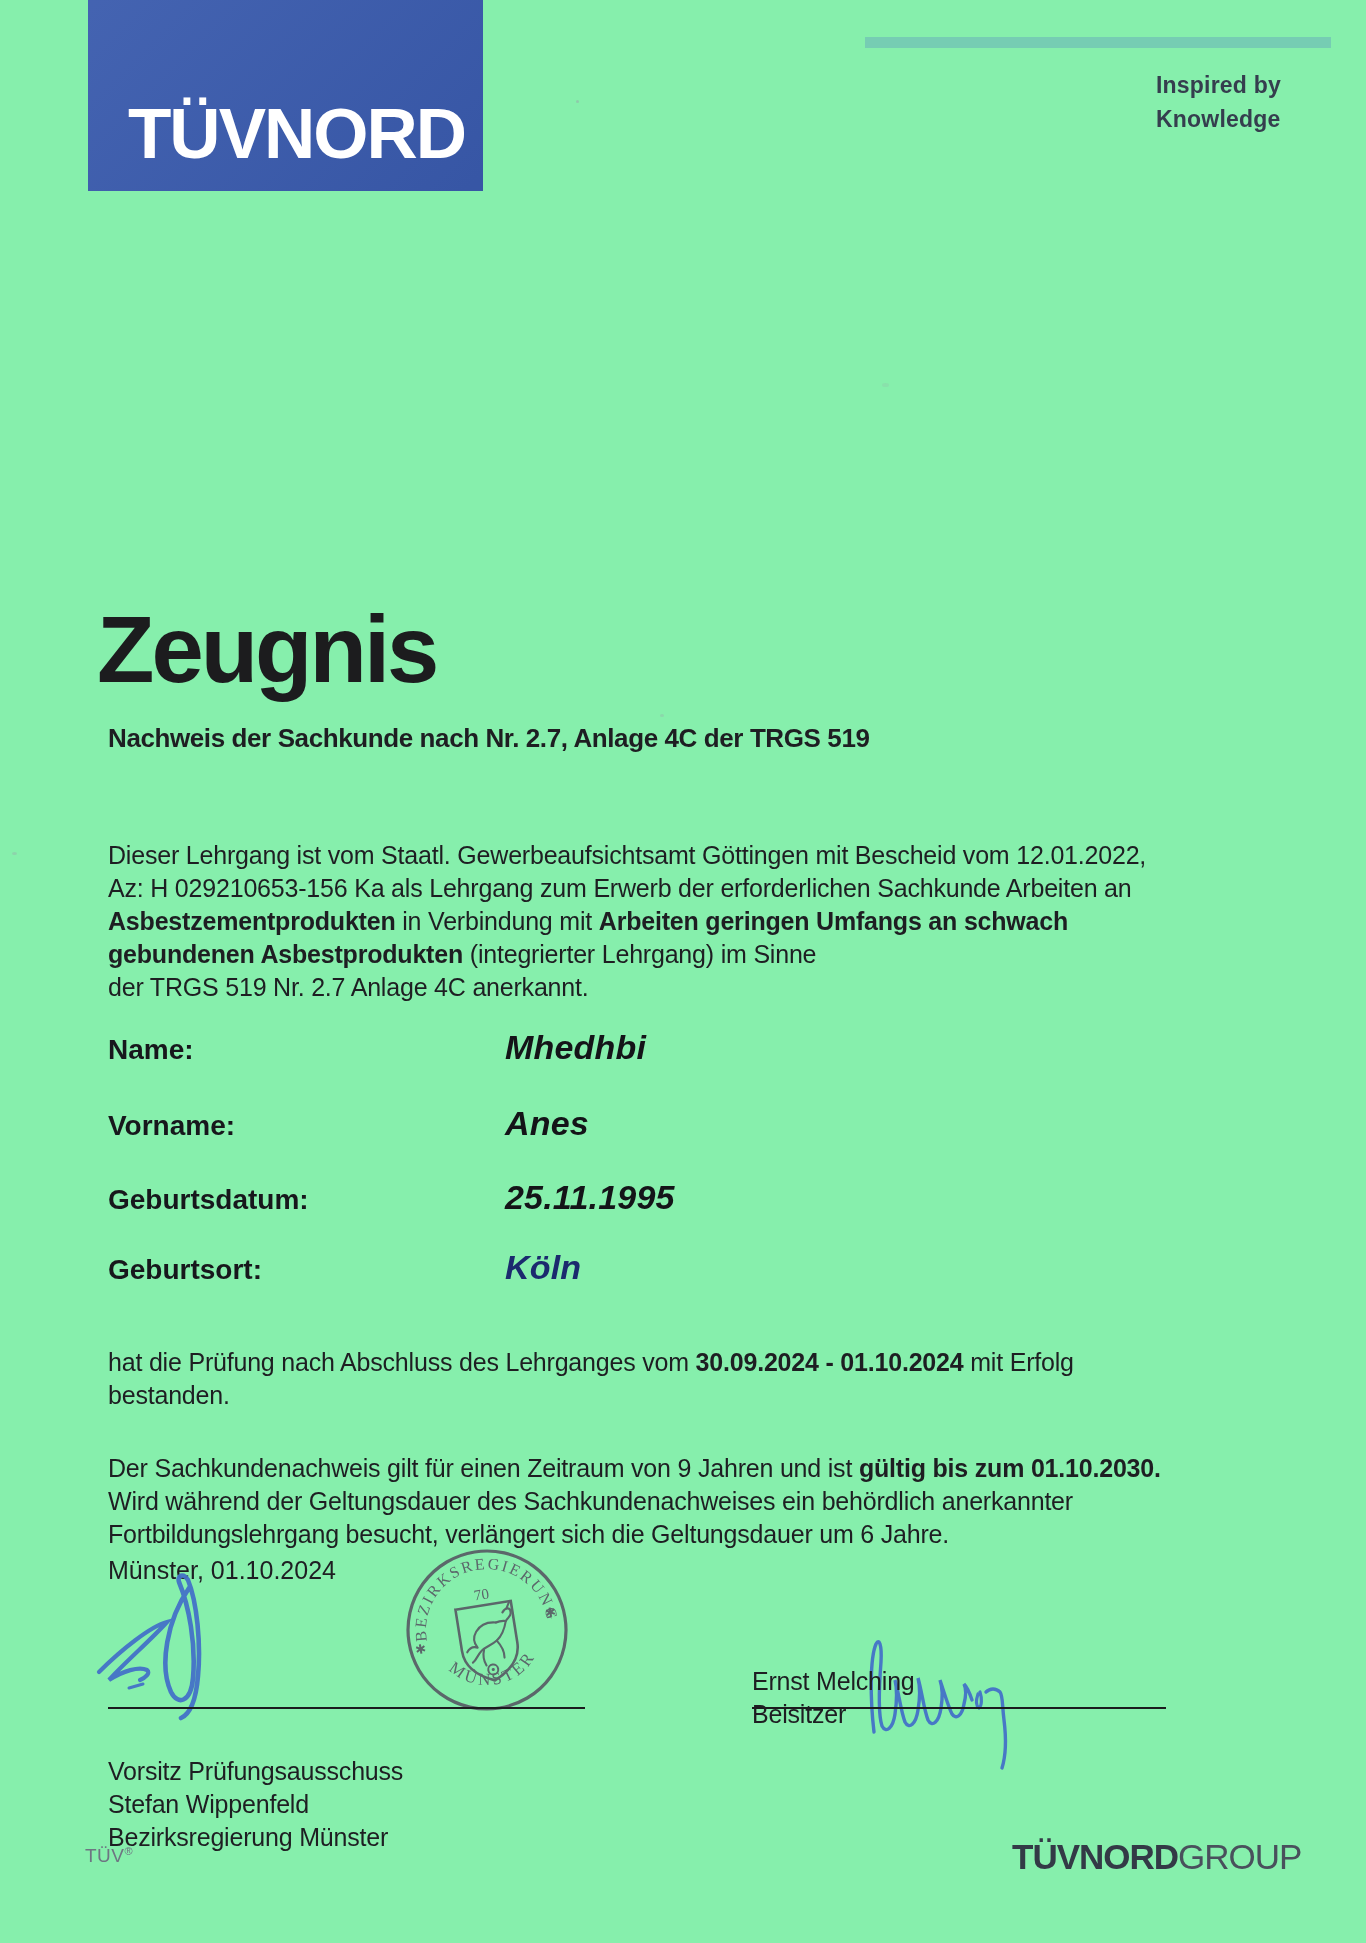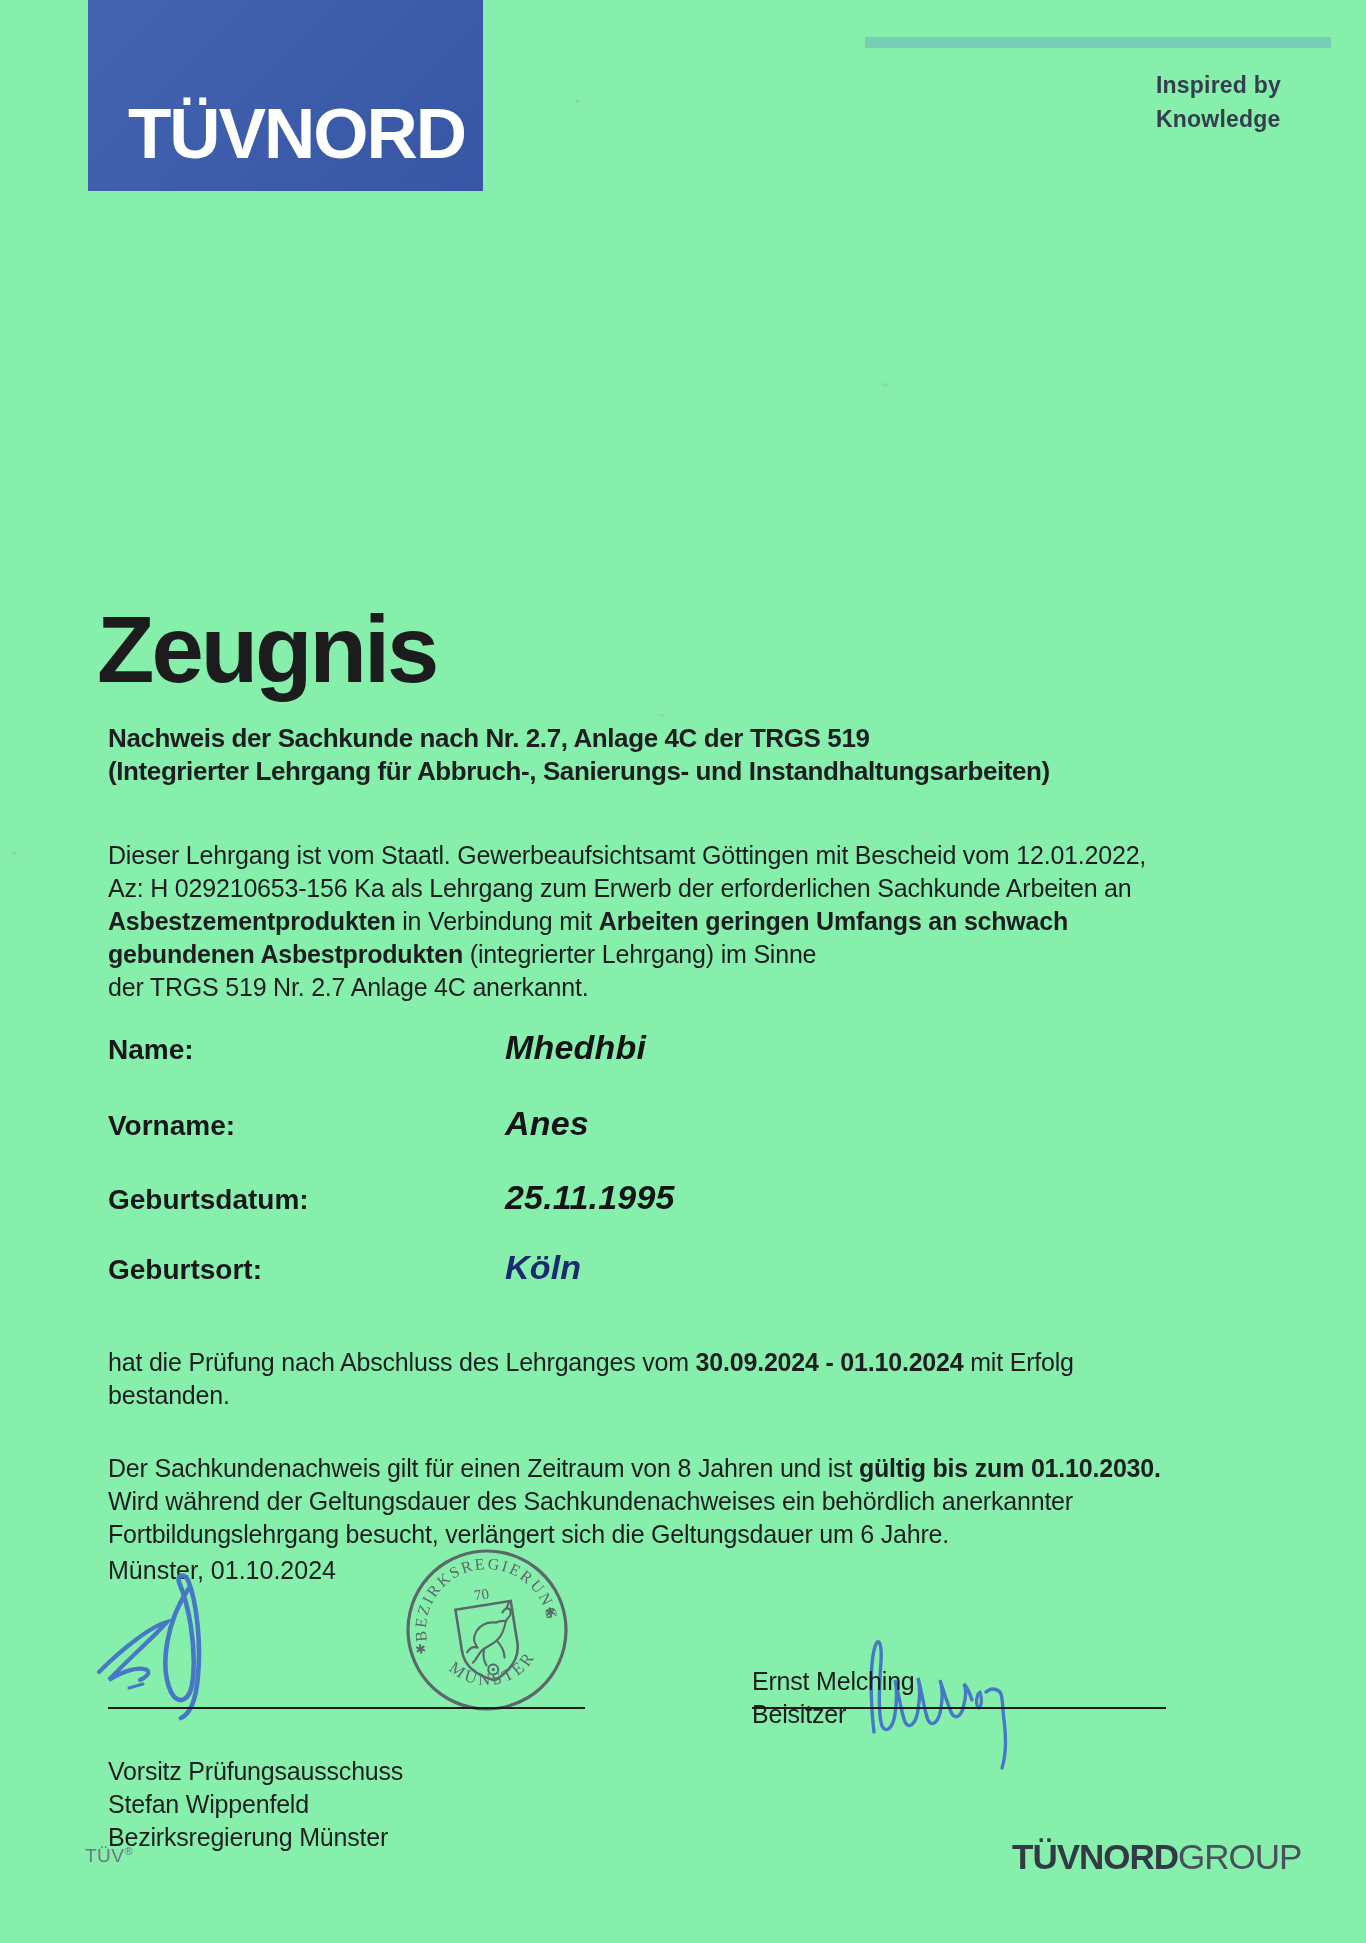--- a/index.html
+++ b/index.html
@@ -65,21 +65,20 @@
   <div class="abs accent-bar"></div>
   <div class="abs tagline">
     <div>Inspired by</div>
     <div>Knowledge</div>
   </div>
 
   <div class="abs page-title">Zeugnis</div>
 
   <div class="abs subtitle">
     <div>Nachweis der Sachkunde nach Nr. 2.7, Anlage 4C der TRGS 519</div>
-    <div>(Integrierter Lehrgang für Abbruch-, Sanierungs- und Instandhaltungsarbeiten)</div>
   </div>
 
   <div class="abs para intro"><span>Dieser Lehrgang ist vom Staatl. Gewerbeaufsichtsamt Göttingen mit Bescheid vom 12.01.2022,</span><br><span>Az: H 029210653-156 Ka als Lehrgang zum Erwerb der erforderlichen Sachkunde Arbeiten an</span><br><b>Asbestzementprodukten</b><span> in Verbindung mit </span><b>Arbeiten geringen Umfangs an schwach</b><br><b>gebundenen Asbestprodukten</b><span> (integrierter Lehrgang) im Sinne</span><br><span>der TRGS 519 Nr. 2.7 Anlage 4C anerkannt.</span></div>
 
   <div class="abs field-row row-0">
     <span class="field-label">Name:</span>
     <span class="field-value">Mhedhbi</span>
   </div>
   <div class="abs field-row row-1">
     <span class="field-label">Vorname:</span>
@@ -88,21 +87,21 @@
   <div class="abs field-row row-2">
     <span class="field-label">Geburtsdatum:</span>
     <span class="field-value">25.11.1995</span>
   </div>
   <div class="abs field-row row-3">
     <span class="field-label">Geburtsort:</span>
     <span class="field-value" style="color: rgb(27, 42, 110);">Köln</span>
   </div>
 
   <div class="abs para exam"><span>hat die Prüfung nach Abschluss des Lehrganges vom </span><b>30.09.2024 - 01.10.2024</b><span> mit Erfolg</span><br><span>bestanden.</span></div>
-  <div class="abs para validity"><span>Der Sachkundenachweis gilt für einen Zeitraum von 8 Jahren und ist </span><b>gültig bis zum 01.10.2030.</b><br><span>Wird während der Geltungsdauer des Sachkundenachweises ein behördlich anerkannter</span><br><span>Fortbildungslehrgang besucht, verlängert sich die Geltungsdauer um 6 Jahre.</span></div>
+  <div class="abs para validity"><span>Der Sachkundenachweis gilt für einen Zeitraum von 9 Jahren und ist </span><b>gültig bis zum 01.10.2030.</b><br><span>Wird während der Geltungsdauer des Sachkundenachweises ein behördlich anerkannter</span><br><span>Fortbildungslehrgang besucht, verlängert sich die Geltungsdauer um 6 Jahre.</span></div>
 
   <div class="abs place-date">Münster, 01.10.2024</div>
 
   <svg class="abs stamp" width="172" height="178" viewBox="0 0 172 178" aria-hidden="true">
     <circle cx="86" cy="89" r="79" fill="none" stroke="var(--stamp-ink)" stroke-width="3.2"></circle>
     <path id="arcTop" d="M 25,89 A 61,61 0 0 1 147,89" fill="none" stroke="none"></path>
     <path id="arcBot" d="M 31,89 A 55,55 0 0 0 141,89" fill="none" stroke="none"></path>
     <text font-family="'Liberation Serif',serif" font-size="16" fill="var(--stamp-ink)" letter-spacing="2.2">
       <textPath href="#arcTop" startOffset="50%" text-anchor="middle">BEZIRKSREGIERUNG</textPath>
     </text>

